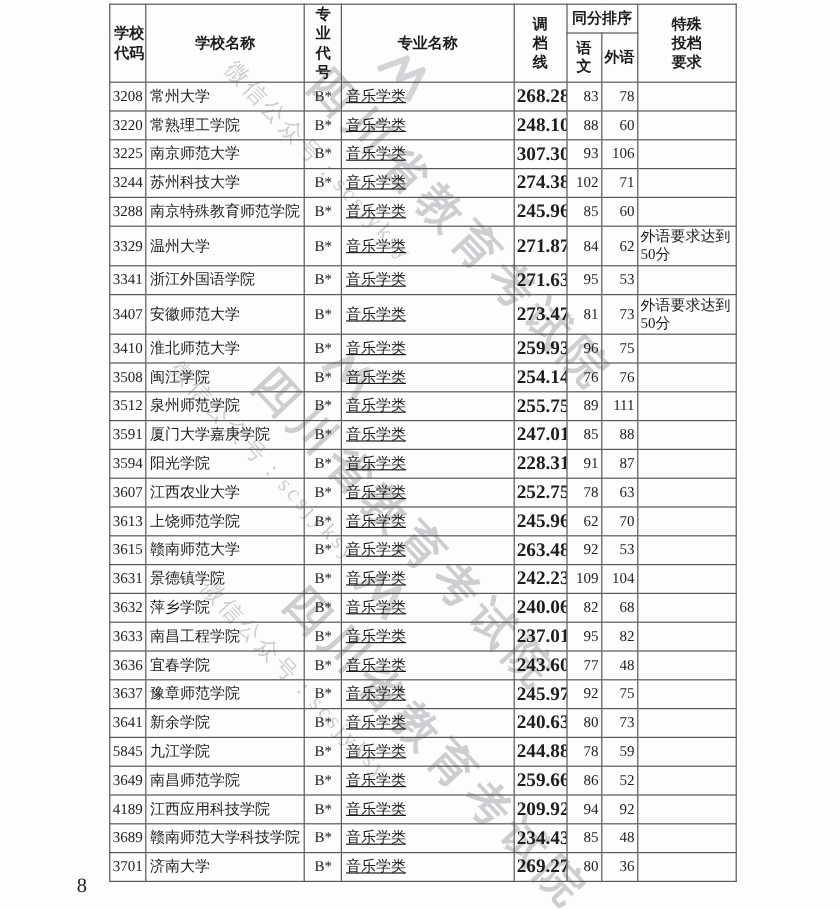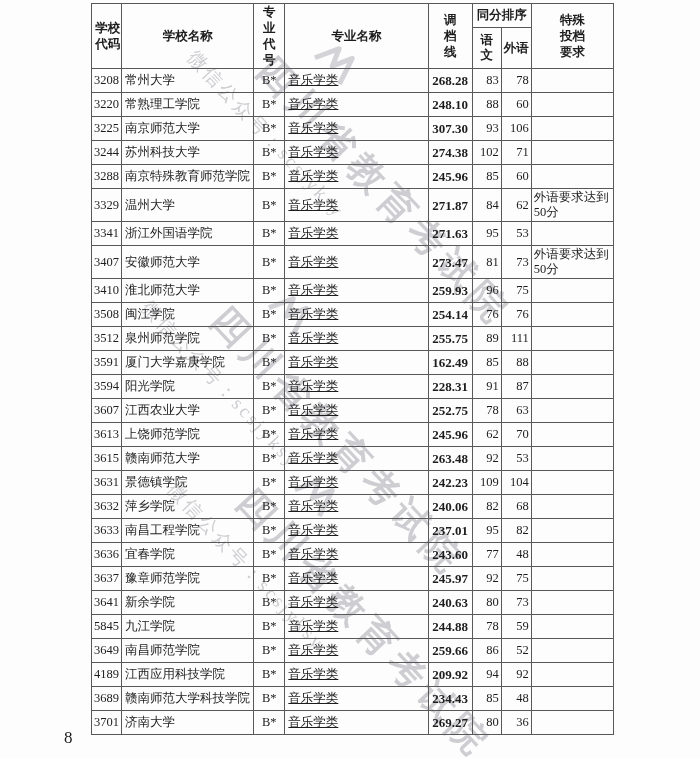--- a/index.html
+++ b/index.html
@@ -82,21 +82,21 @@
   tr.h1 th { height: 23px; }
   tr.h2 th { height: 40px; }
   .vwrap1 { width: 1.1em; margin: 0 auto; word-break: break-all; line-height: 16px; }
   .vwrap2 { width: 2.2em; margin: 0 auto; word-break: break-all; line-height: 16px; }
   tbody tr.single td { height: 23px; }
   tbody tr.double td { height: 32px; }
   td.c-code   { text-align: center; }
   td.c-school { text-align: left; padding-left: 3px; }
   td.c-mcode  { text-align: center; }
   td.c-major  { text-align: left; padding-left: 3px; text-decoration: underline; }
-  td.c-cutoff { text-align: center; font-weight: bold; font-size: 13px; }
+  td.c-cutoff { text-align: right; font-weight: bold; font-size: 16px; }
   td.c-num    { text-align: right; }
   td.c-special{ text-align: left; padding-left: 2px; word-break: break-all; border-radius: 14px; }
   
   .page-number {
     position: absolute;
     left: 64px;
     top: 728px;
     font-size: 17px;
     z-index: 1;
   }
@@ -280,21 +280,21 @@
             <td class="c-cutoff">255.75</td>
             <td class="c-num">89</td>
             <td class="c-num">111</td>
             <td class="c-special"></td>
           </tr>
           <tr class="single">
             <td class="c-code">3591</td>
             <td class="c-school">厦门大学嘉庚学院</td>
             <td class="c-mcode">B*</td>
             <td class="c-major">音乐学类</td>
-            <td class="c-cutoff">162.49</td>
+            <td class="c-cutoff">247.01</td>
             <td class="c-num">85</td>
             <td class="c-num">88</td>
             <td class="c-special"></td>
           </tr>
           <tr class="single">
             <td class="c-code">3594</td>
             <td class="c-school">阳光学院</td>
             <td class="c-mcode">B*</td>
             <td class="c-major">音乐学类</td>
             <td class="c-cutoff">228.31</td>

